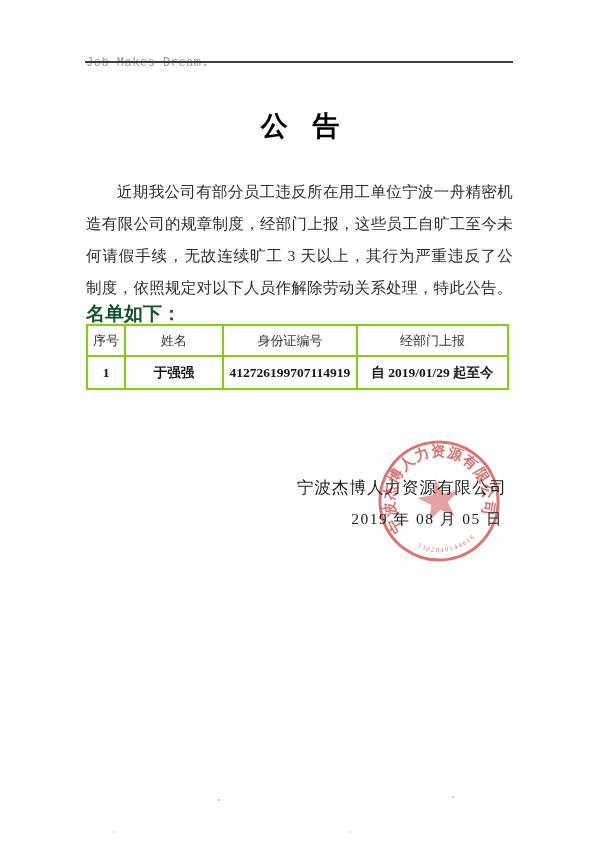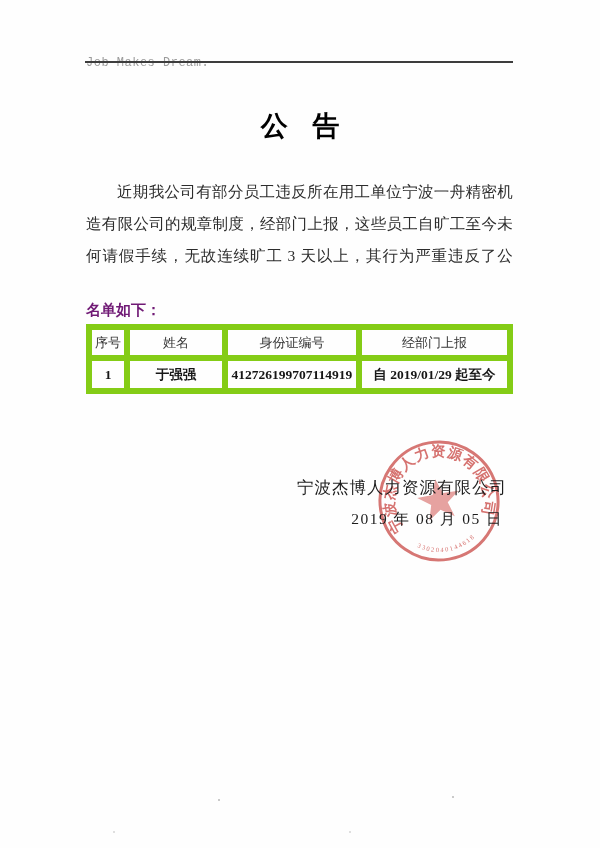--- a/index.html
+++ b/index.html
@@ -45,28 +45,28 @@
   }
   .para-line {
     height:32px; overflow:hidden;
     text-align:justify; text-align-last:justify;
   }
   .para-line:first-child { text-indent:2em; }
   .para-line:last-child { text-align-last:left; }
   
   .list-label {
     position:absolute; top:301px; left:86px;
-    font-size:15px; font-weight:bold; color:#701a75;
+    font-size:19px; font-weight:bold; color:#14532d;
   }
   table.roster {
     position:absolute; top:324px; left:86px;
     width:421px; border-collapse:collapse; table-layout:fixed;
   }
   table.roster th, table.roster td {
-    border:6px solid #84cc16; text-align:center; vertical-align:middle;
+    border:2px solid #84cc16; text-align:center; vertical-align:middle;
     font-family:"Liberation Serif","DejaVu Serif",serif;
   }
   table.roster th { height:31px; font-size:13px; font-weight:normal; color:#333; }
   table.roster td { height:33px; font-size:13.5px; font-weight:bold; color:#161616; }
   
   .sig-company {
     position:absolute; top:477px; right:93px; z-index:2;
     font-size:16.5px; color:#1c1c1c; letter-spacing:1px;
   }
   .sig-date {
@@ -96,20 +96,21 @@
     <span class="slogan">Job Makes Dream.</span>
   </div>
   <div class="head-rule"></div>
 
   <div class="doc-title">公 告</div>
 
   <div class="body-text">
     <div class="para-line">近期我公司有部分员工违反所在用工单位宁波一舟精密机械制</div>
     <div class="para-line">造有限公司的规章制度，经部门上报，这些员工自旷工至今未办理任</div>
     <div class="para-line">何请假手续，无故连续旷工 3 天以上，其行为严重违反了公司的规章</div>
+    <div class="para-line">制度，依照规定对以下人员作解除劳动关系处理，特此公告。</div>
   </div>
 
   <div class="list-label">名单如下：</div>
 
   <table class="roster">
     <colgroup>
       <col style="width:38px">
         <col style="width:98px">
         <col style="width:134px">
         <col style="width:151px">

